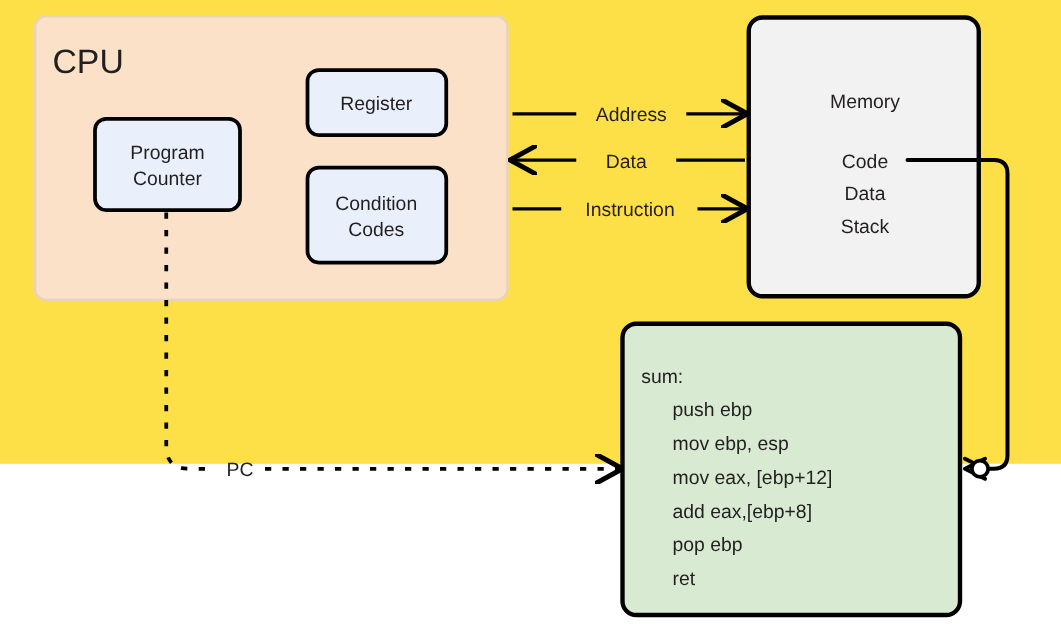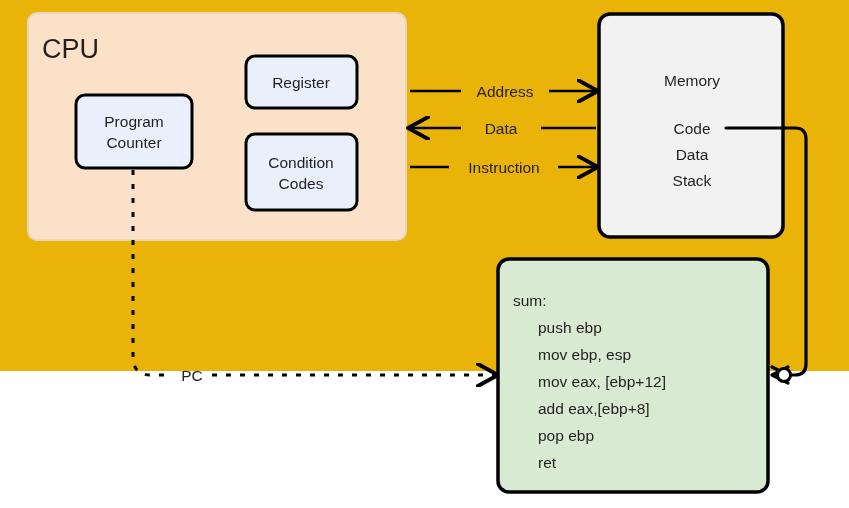--- a/index.html
+++ b/index.html
@@ -1,19 +1,19 @@
 <!DOCTYPE html>
 <html><head>
 <meta charset="utf-8">
 <title>CPU Memory Diagram</title>
 <style>
   html,body{margin:0;padding:0;background:#ffffff;}
   body{width:849px;height:508px;overflow:hidden;
        font-family:"Liberation Sans","DejaVu Sans",sans-serif;}
-  #stage{position:relative;width:849px;height:371px;background:#eab308;}
+  #stage{position:relative;width:849px;height:371px;background:#fde047;}
   #diagram{position:absolute;left:0;top:0;width:849px;height:508px;}
   .lbl{fill:#231f20;font-family:"Liberation Sans","DejaVu Sans",sans-serif;}
 </style>
 </head>
 <body>
 
 <div id="stage">
   <svg id="diagram" viewBox="0 0 849 508">
 
     <defs>

